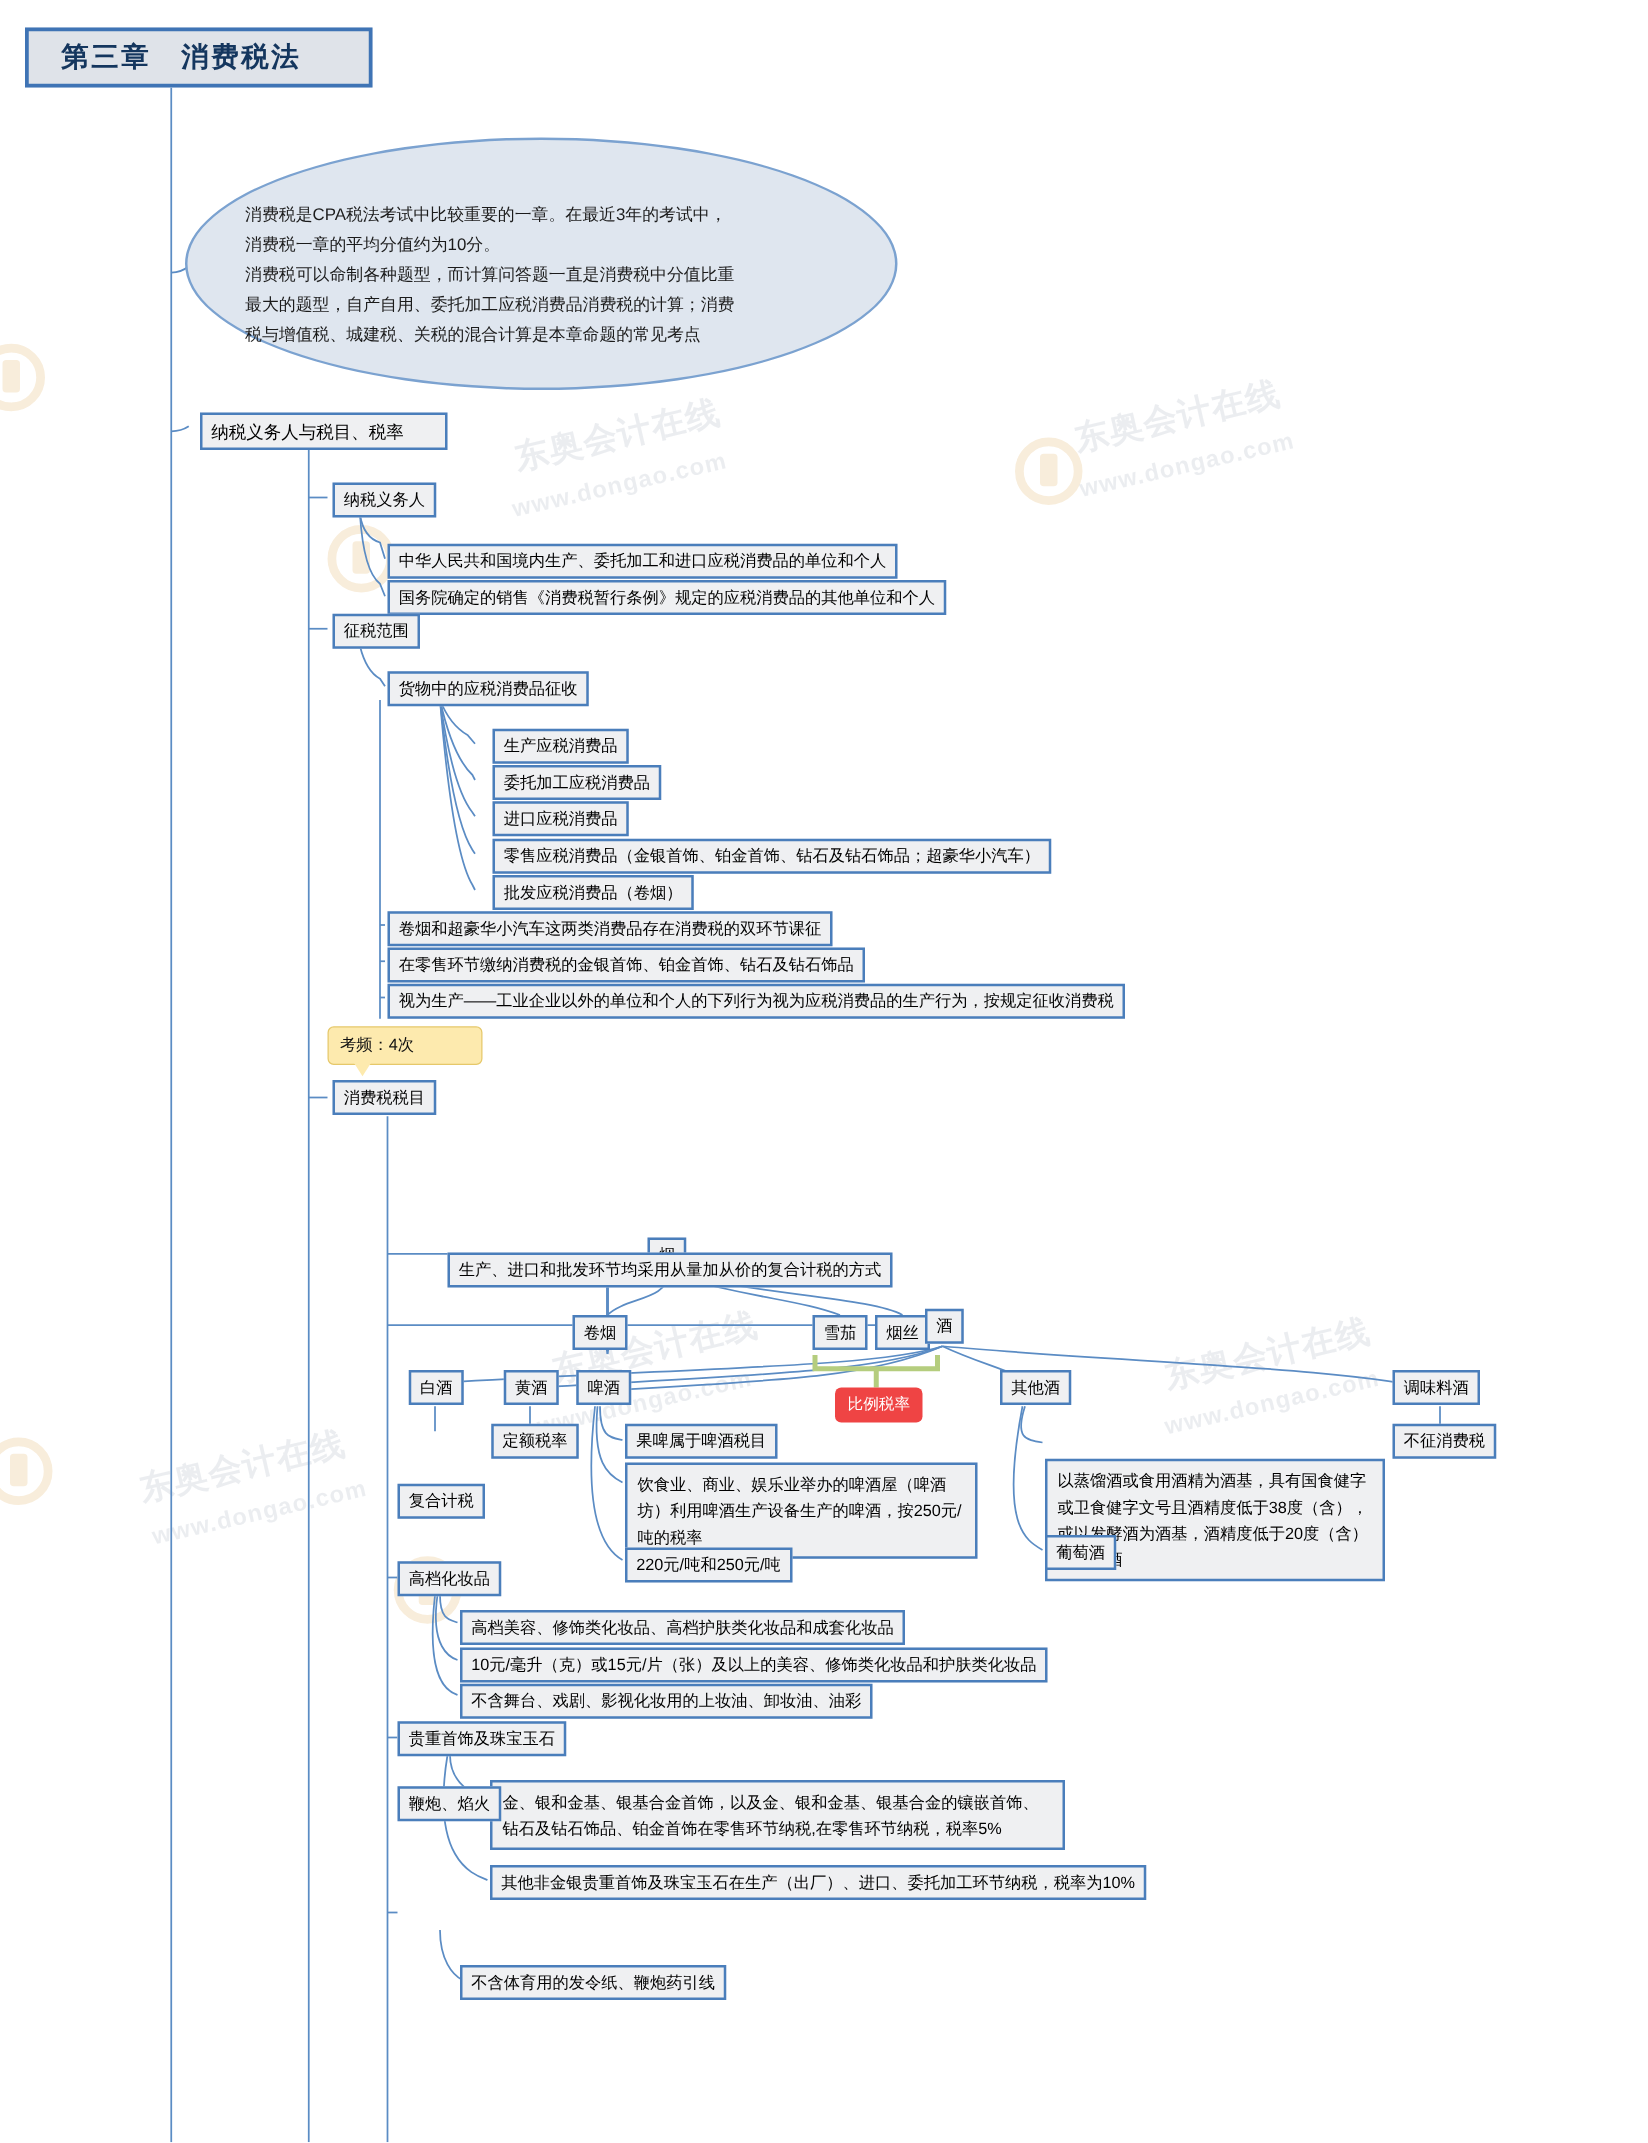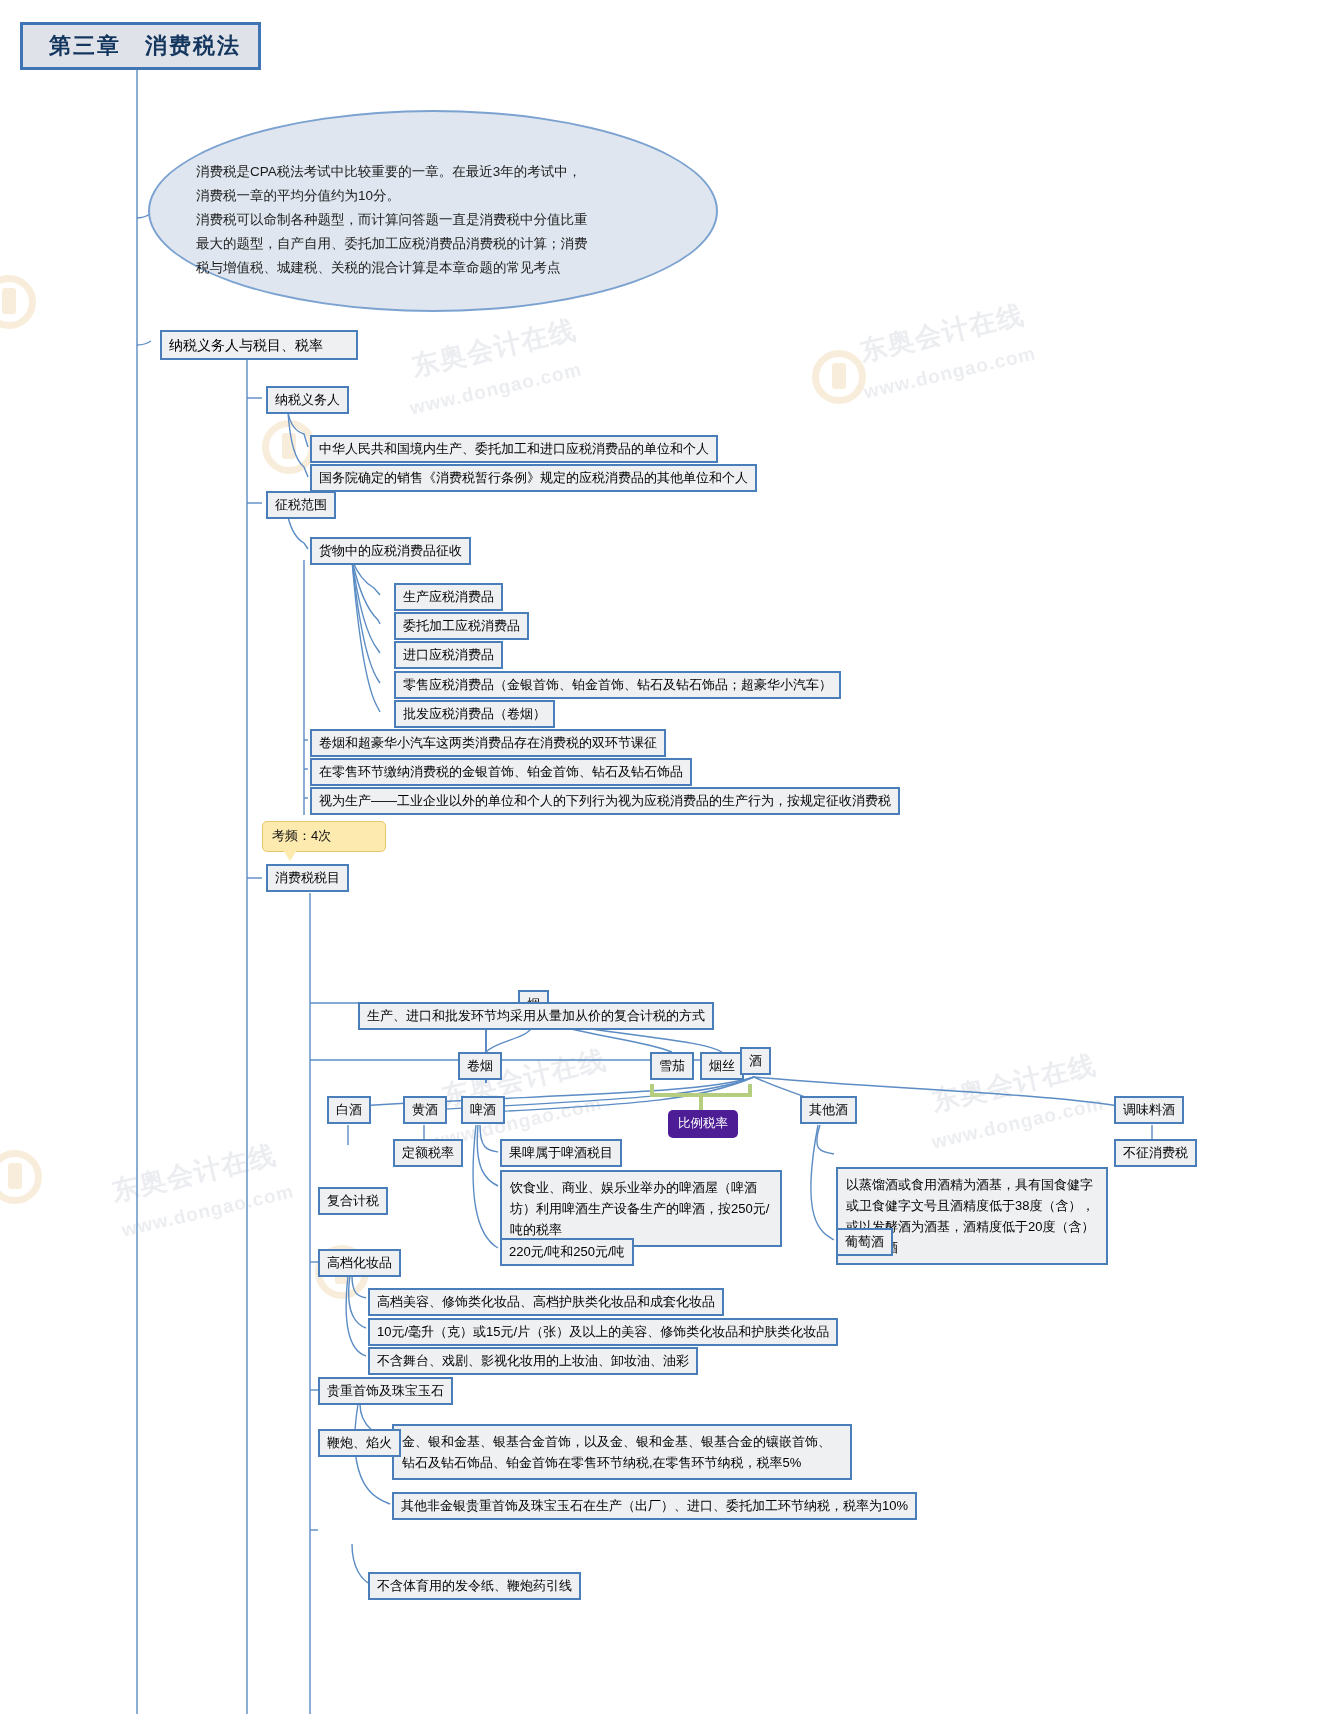--- a/index.html
+++ b/index.html
@@ -57,21 +57,21 @@
     line-height:17px;
     padding:3px 7px 4px 7px;
     white-space:nowrap;
     z-index:3;
   }
   .node.wrap{white-space:normal;}
 
   
   #root-node{
     left:20px;top:22px;
-    width:241px;height:48px;
+    width:278px;height:48px;
     border:3px solid #3f74b5;
     background:#dfe3e9;
     font-size:22px;
     font-weight:bold;
     color:#14365e;
     letter-spacing:2px;
     display:flex;align-items:center;
     padding-left:26px;
     z-index:4;
   }
@@ -115,21 +115,21 @@
     position:absolute;
     left:20px;bottom:-10px;
     border-left:7px solid transparent;
     border-right:7px solid transparent;
     border-top:11px solid #fdeaae;
   }
 
   
   .green-tag{
     position:absolute;
-    background:#4c1d95;
+    background:#ef4444;
     color:#fff;
     border-radius:5px;
     font-size:12.5px;
     padding:5px 10px 6px 10px;
     z-index:4;
     white-space:nowrap;
   }
 </style>
 </head>
 <body>

